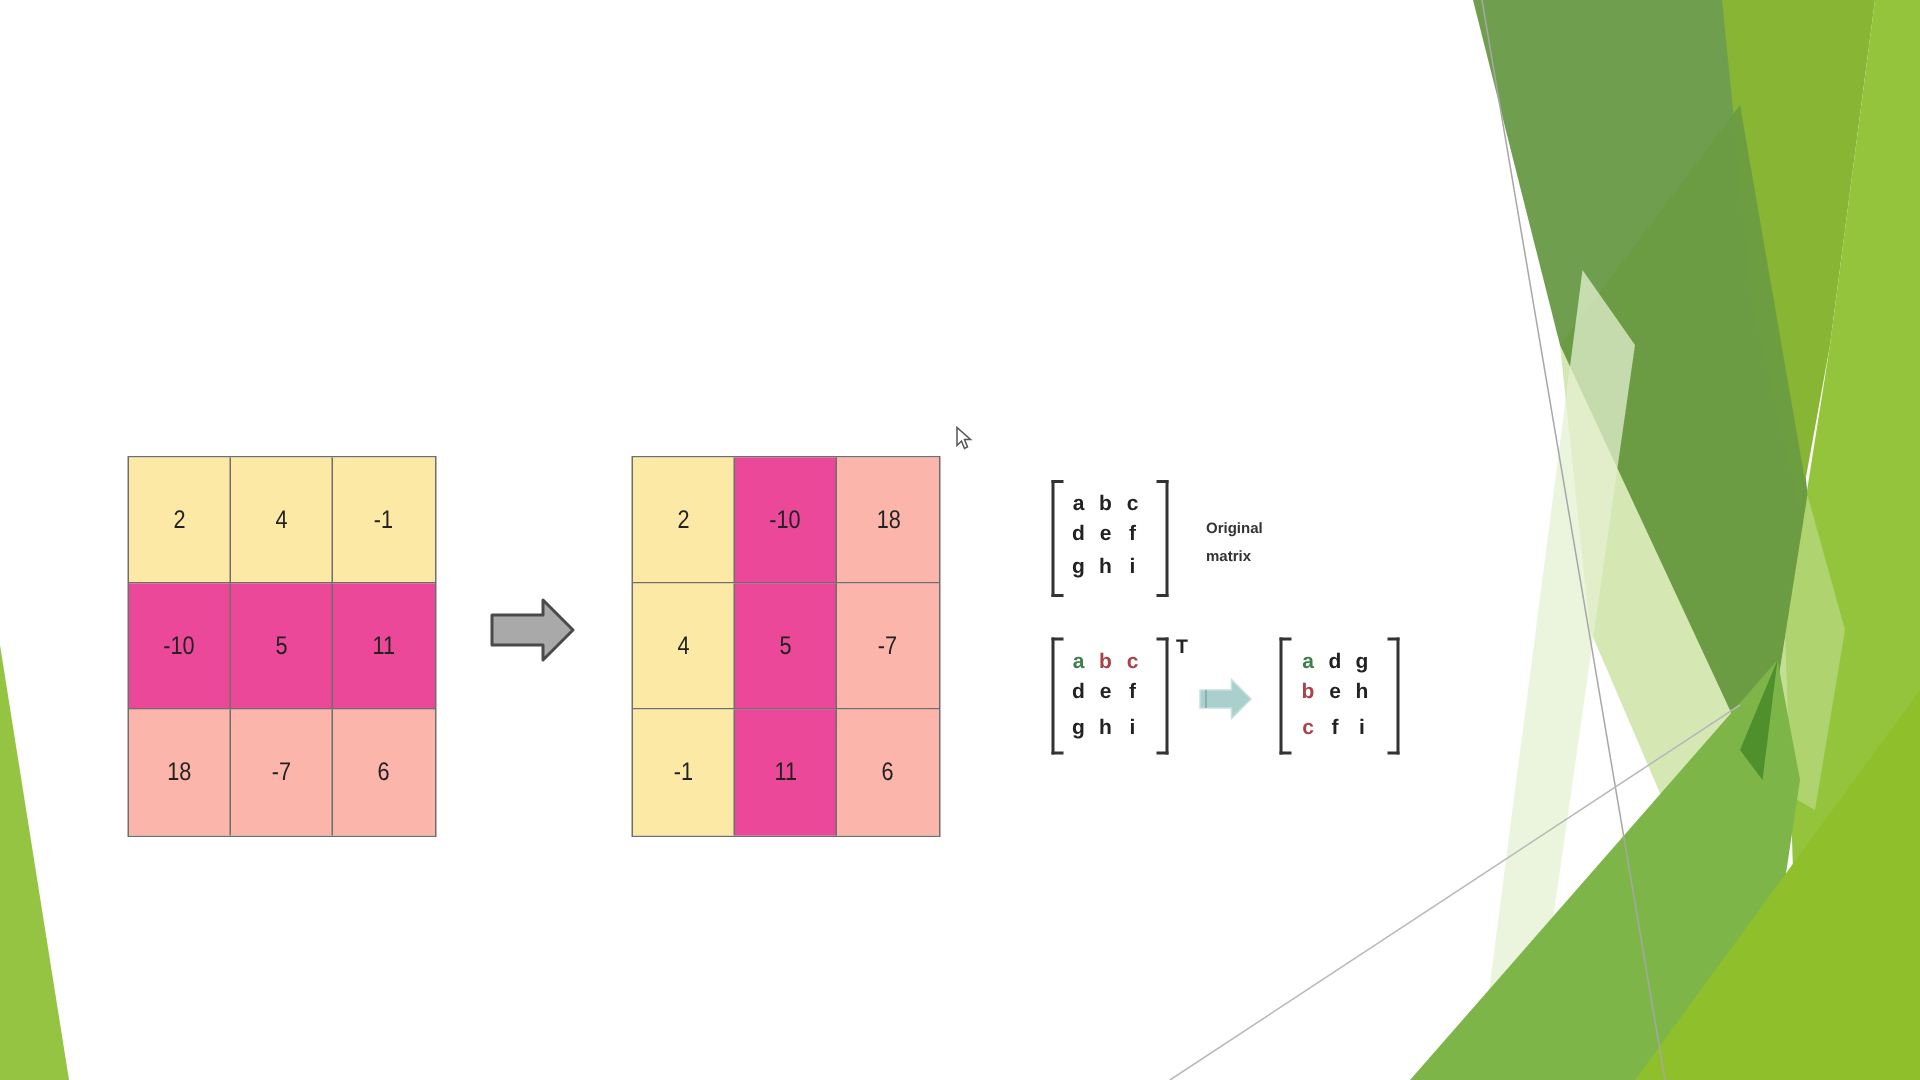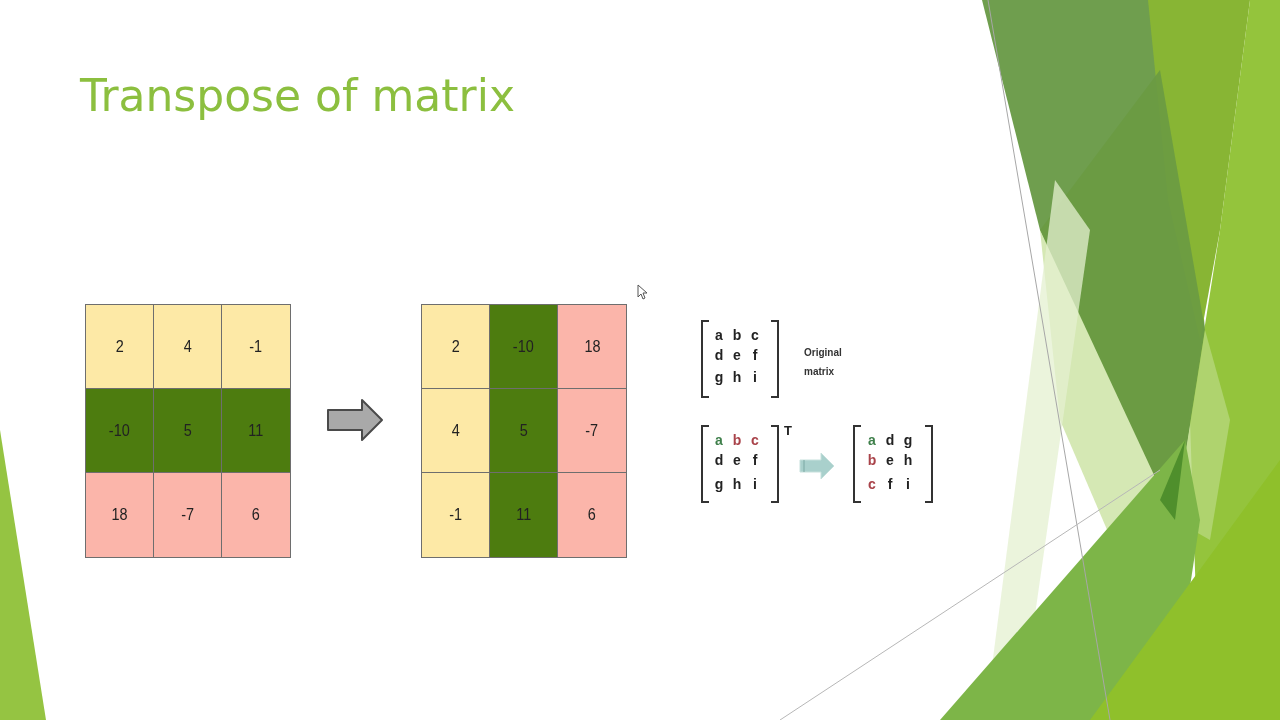--- a/index.html
+++ b/index.html
@@ -7,21 +7,21 @@
     .slide { position: absolute; left: 0; top: 0; width: 1280px; height: 720px; background: #fff; overflow: hidden; }
     .deco { position: absolute; left: 0; top: 0; width: 1280px; height: 720px; pointer-events: none; }
     .title { position: absolute; left: 80px; top: 70px; font-size: 44px; color: #8cbf3f; font-family: "DejaVu Sans", sans-serif; letter-spacing: 0px; font-weight: normal; }
     .grid { position: absolute; display: grid; grid-template-columns: 68px 68px 68px; grid-template-rows: 84px 84px 84px; border: 1px solid #6e6e6e; }
     .cell { display: flex; align-items: center; justify-content: center; font-family: "Liberation Sans", sans-serif; font-size: 17px; color: #222; border-right: 1px solid #6e6e6e; border-bottom: 1px solid #6e6e6e; transform: scaleX(0.85); transform-origin: center; }
     .grid .cell { transform: none; }
     .cell span { display: inline-block; transform: scaleX(0.85); }
     .cell.c3 { border-right: none; }
     .cell.r3 { border-bottom: none; }
     .y { background: #fde9a6; }
-    .t { background: #4d7c0f; }
+    .t { background: #ec4899; }
     .p { background: #fbb5aa; }
     .arrow { position: absolute; left: 326px; top: 398px; }
     .cursor { position: absolute; left: 637px; top: 284px; }
     .mtx { position: absolute; font-family: "Liberation Sans", sans-serif; font-weight: bold; font-size: 14px; color: #222; }
     .bracket { position: absolute; border: 2px solid #333; }
     .bracket.l { border-right: none; width: 6px; }
     .bracket.r { border-left: none; width: 6px; }
     .mrow { position: absolute; display: flex; gap: 0; }
     .mrow span { width: 18px; text-align: center; display: inline-block; }
     .green { color: #3e7f4a; }
@@ -51,21 +51,20 @@
     <polygon points="1175,520 1205,330 1230,420 1210,540" fill="#b5d77a" opacity="0.8"></polygon>
 
     <polygon points="940,720 1185,440 1200,520 1170,720" fill="#7db548"></polygon>
     <polygon points="1090,720 1280,460 1280,720" fill="#8fc02b"></polygon>
     <polygon points="1160,500 1185,440 1175,520" fill="#4f8f2c"></polygon>
 
     <line x1="988" y1="0" x2="1110" y2="720" stroke="#a7a7a7" stroke-width="1"></line>
     <line x1="780" y1="720" x2="1160" y2="470" stroke="#b7b7b7" stroke-width="1"></line>
   </svg>
 
-  <div class="title">Transpose of matrix</div>
 
   <div class="grid" style="left:85px; top:304px;">
     <div class="cell y">
         <span>2</span>
       </div>
     <div class="cell y">
         <span>4</span>
       </div>
     <div class="cell y c3">
         <span>-1</span>

